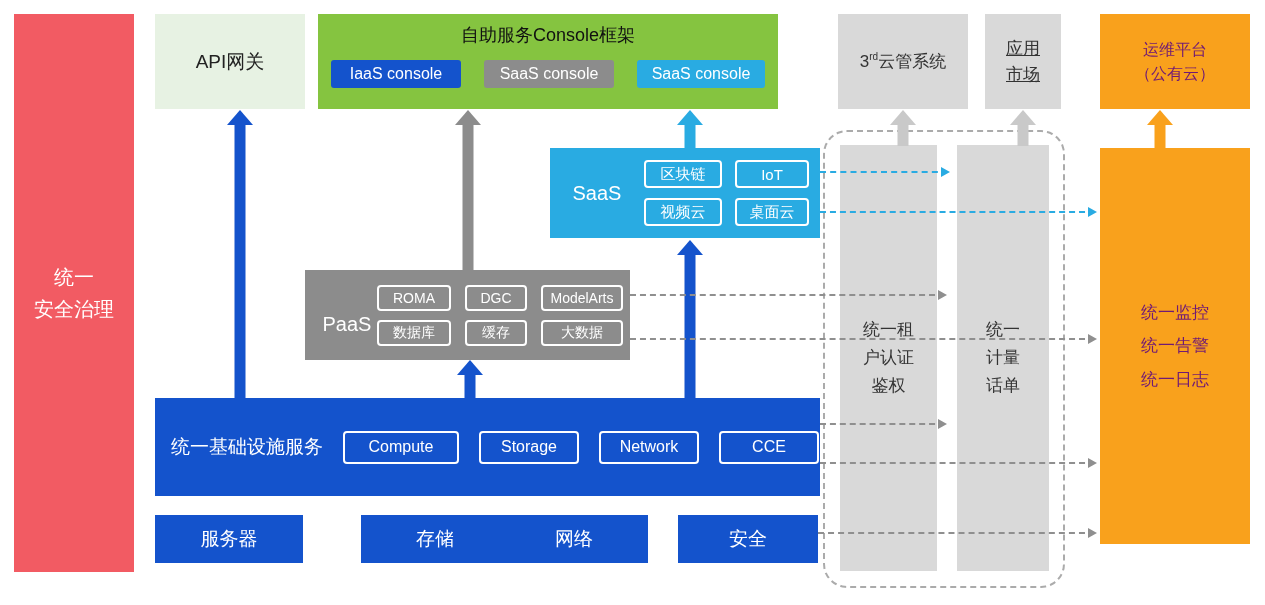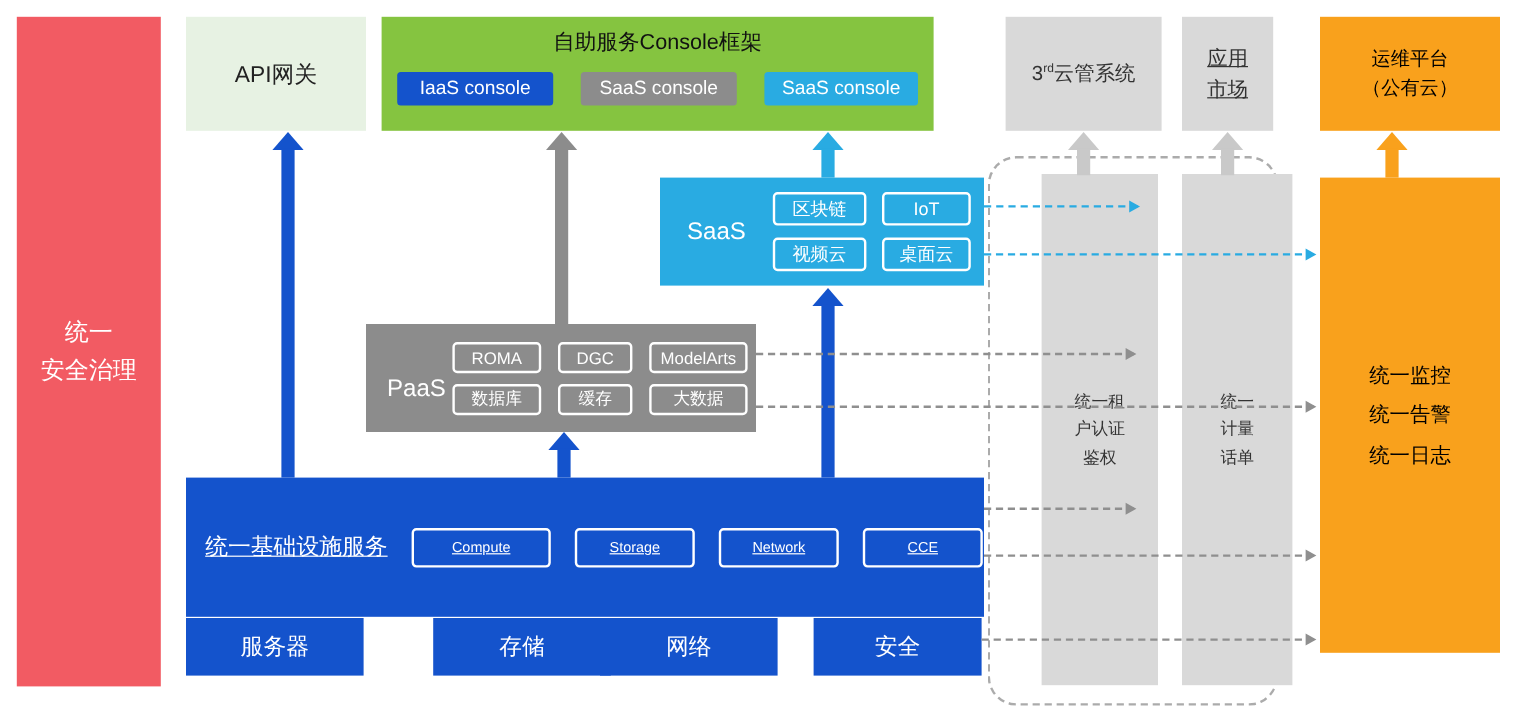--- a/index.html
+++ b/index.html
@@ -7,21 +7,21 @@
   .diagram { position:relative; width:1265px; height:605px; background:#fff; overflow:hidden; }
   .abs { position:absolute; }
   .center { display:flex; align-items:center; justify-content:center; }
   .multiline { white-space:pre-line; text-align:center; }
 
   
   .red-bar     { background:var(--red);        color:#fff;  font-size:20px; line-height:1.6; }
   .pale-green  { background:var(--pale-green); color:#222;  font-size:19px; }
   .green-frame { background:var(--green);      color:#111; }
   .lgray-box   { background:var(--light-gray); color:#333; }
-  .orange-box  { background:var(--orange);     color:#000000; }
+  .orange-box  { background:var(--orange);     color:#701a75; }
   .blue-box    { background:var(--blue);       color:#fff; }
   .cyan-box    { background:var(--cyan);       color:#fff; }
   .gray-box    { background:var(--gray);       color:#fff; }
 
   .console-title { text-align:center; padding-top:9px; font-size:18px; font-weight:500; }
   .console-row { display:flex; justify-content:space-between; padding:13px 13px 0 13px; }
   .console-chip { height:28px; border-radius:3px; display:flex; align-items:center; justify-content:center;
                   font-size:16px; font-weight:500; color:#fff; }
   .chip-blue { background:var(--blue); width:130px; }
   .chip-gray { background:var(--gray); width:130px; }
@@ -34,25 +34,25 @@
   .saas-label { flex:0 0 94px; text-align:center; font-size:20px; font-weight:500; }
   .saas-grid { display:grid; grid-template-columns:78px 74px; grid-auto-rows:28px; gap:10px 13px; font-size:15px; }
 
   .paas-body { display:flex; align-items:center; padding-left:12px; }
   .paas-label { flex:0 0 60px; text-align:center; font-size:20px; font-weight:500;margin-top:19px; }
   .paas-grid { display:grid; grid-template-columns:74px 62px 82px; grid-auto-rows:26px; gap:9px 14px; font-size:14px; }
 
   .infra-body { display:flex; align-items:center; padding-left:16px; }
   .infra-label { flex:0 0 172px; font-size:19px; font-weight:500; }
   .infra-chips { display:flex; gap:20px; }
-  .infra-chips .outline-chip { height:33px; font-size:12px; }
+  .infra-chips .outline-chip { height:33px; font-size:16px; }
 
   .hw-box { font-size:19px; font-weight:500; }
 
-  .side-bar-text { font-size:14px; line-height:1.65;margin-left:28px; }
+  .side-bar-text { font-size:17px; line-height:1.65; }
   .monitor-text  { font-size:17px; line-height:1.95; font-weight:500; }
 
   .dashed-frame { border:2px dashed #ABABAB; border-radius:24px; background:transparent; }
 
   
   .arrow-up { position:absolute; }
   .arrow-up .head { position:absolute; left:50%; transform:translateX(-50%); top:0; width:0; height:0;
                     border-left:13px solid transparent; border-right:13px solid transparent;
                     border-bottom:15px solid currentColor; }
   .arrow-up .shaft { position:absolute; left:50%; transform:translateX(-50%); top:14px; bottom:0;
@@ -121,21 +121,21 @@
     <div class="paas-grid">
       <div class="outline-chip">ROMA</div>
       <div class="outline-chip">DGC</div>
       <div class="outline-chip">ModelArts</div>
       <div class="outline-chip">数据库</div>
       <div class="outline-chip">缓存</div>
       <div class="outline-chip">大数据</div>
     </div>
   </div>
 
-  <div class="abs blue-box infra-body" style="left:155px;top:398px;width:665px;height:116px;text-decoration:underline;">
+  <div class="abs blue-box infra-body" style="left:155px;top:398px;width:665px;height:98px;">
     <div class="infra-label">统一基础设施服务</div>
     <div class="infra-chips">
       <div class="outline-chip" style="width:116px;">Compute</div>
       <div class="outline-chip" style="width:100px;">Storage</div>
       <div class="outline-chip" style="width:100px;">Network</div>
       <div class="outline-chip" style="width:100px;">CCE</div>
     </div>
   </div>
 
   <div class="abs center blue-box hw-box" style="left:155px;top:515px;width:148px;height:48px;text-align:center;">服务器</div>

